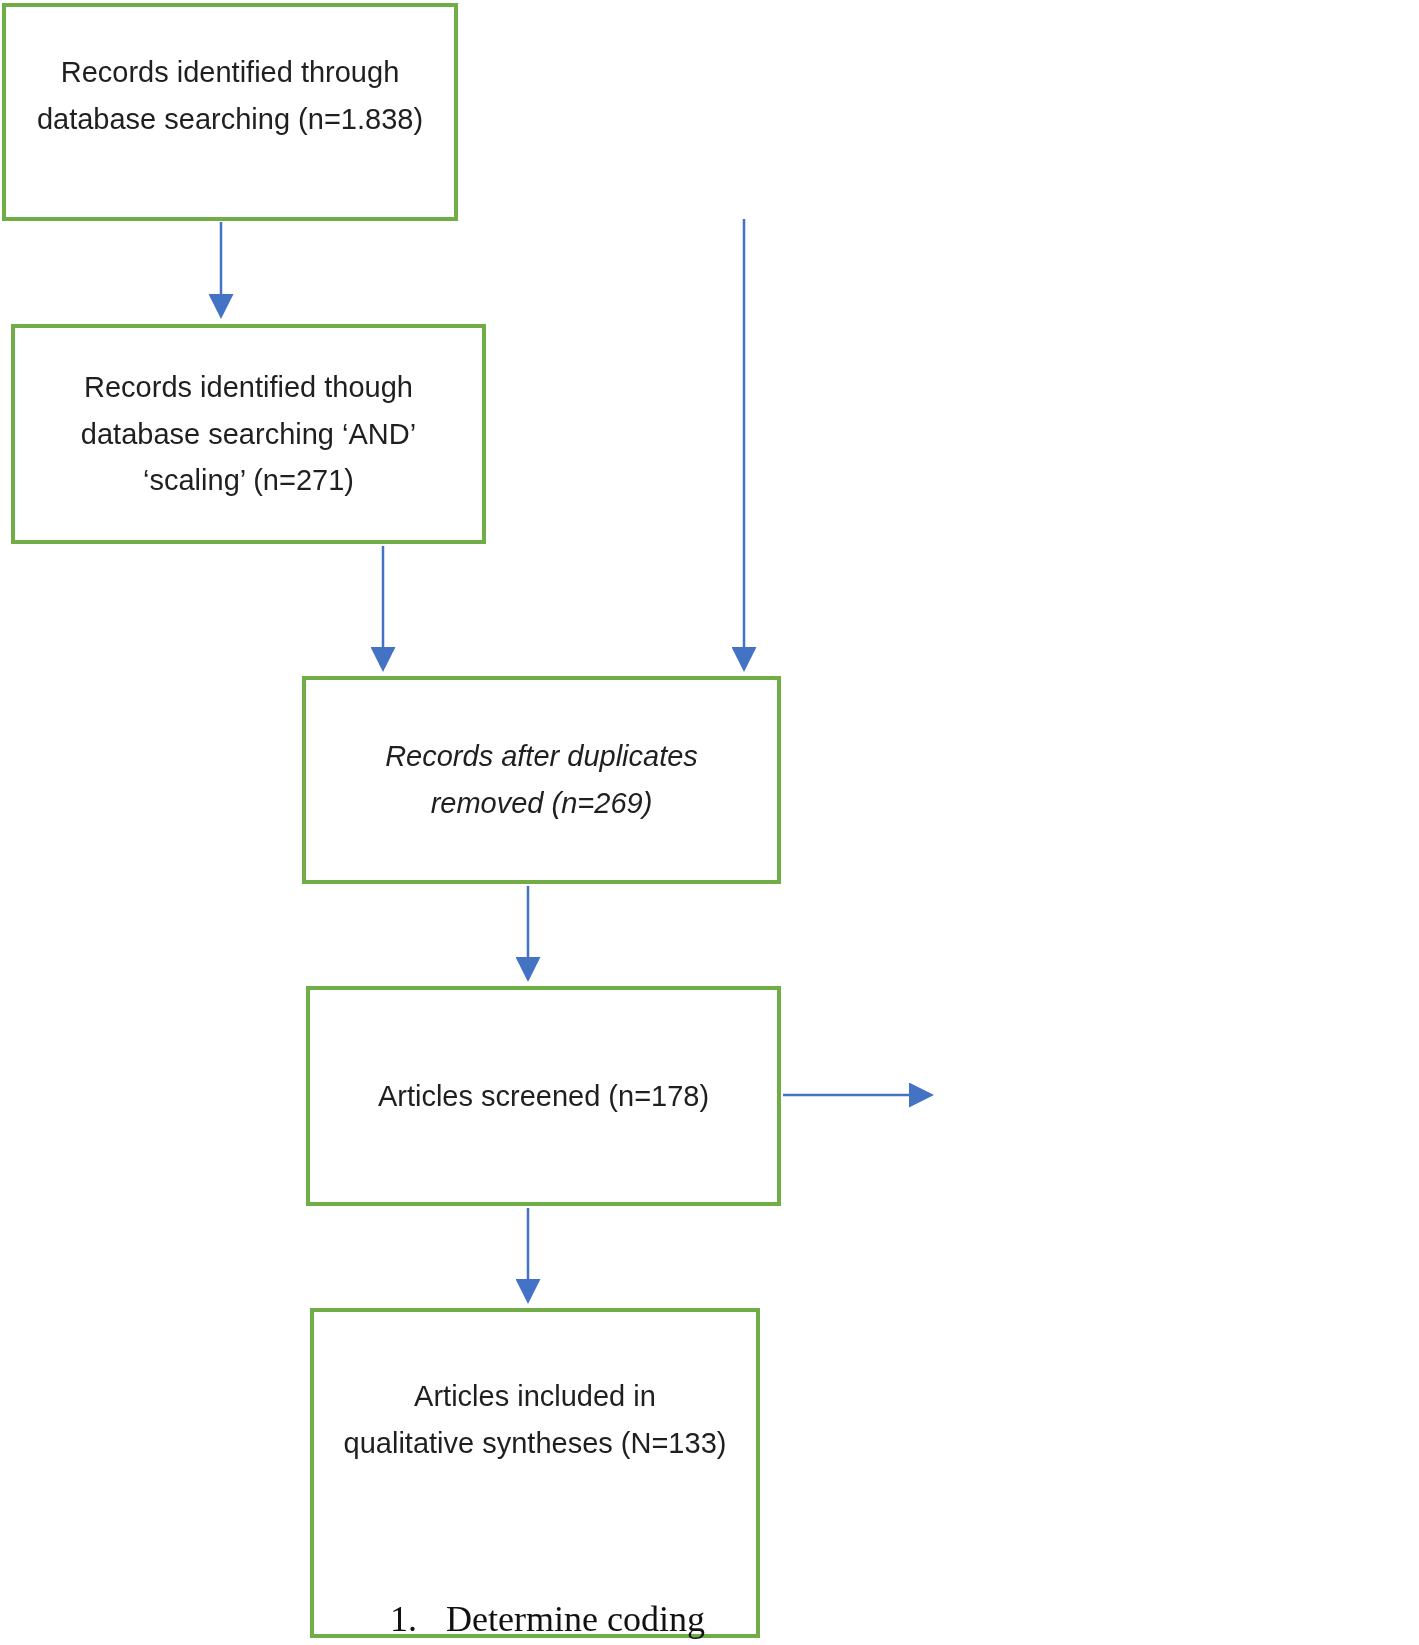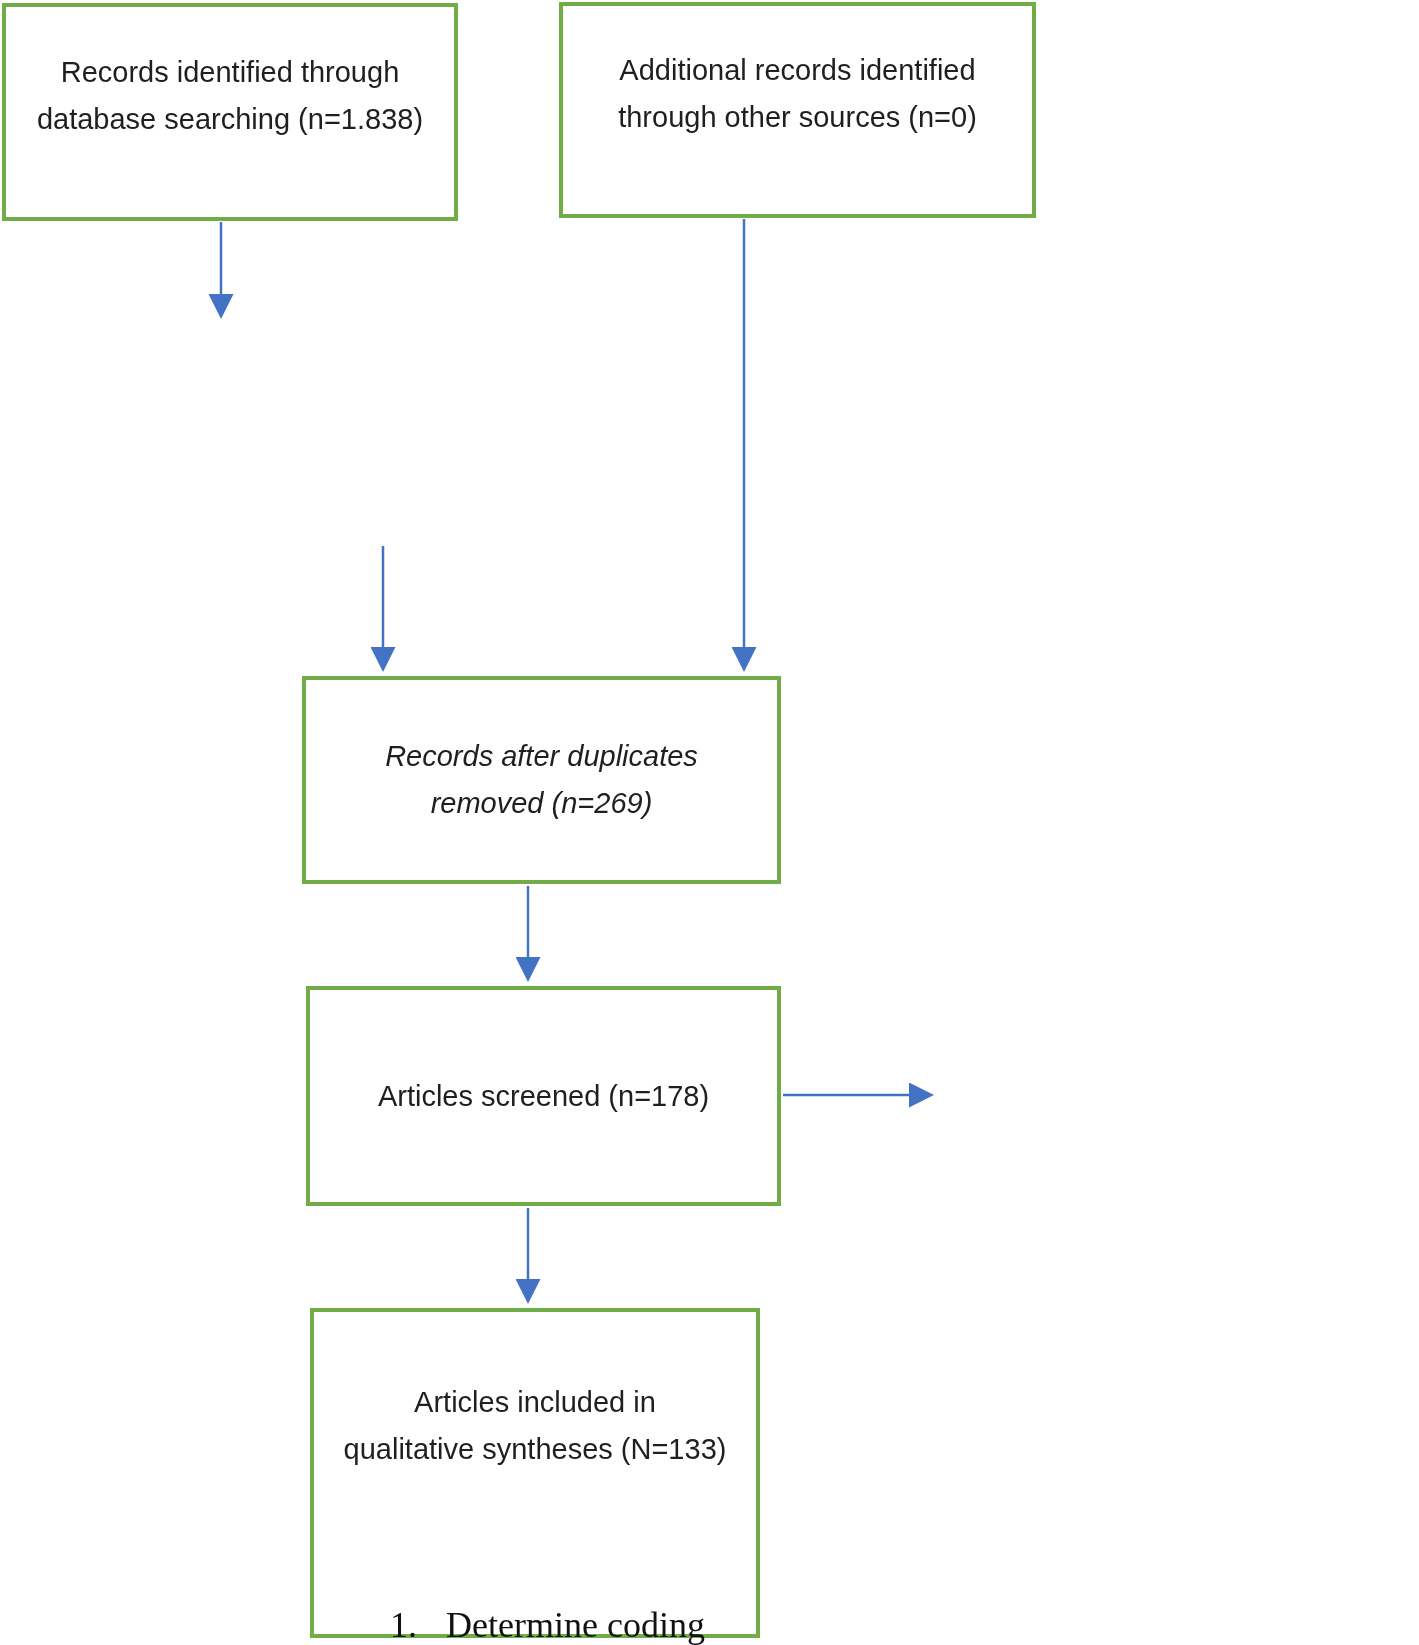--- a/index.html
+++ b/index.html
@@ -22,21 +22,21 @@
     background:#ffffff;
     display:flex; align-items:center; justify-content:center;
     text-align:center;
     font-size:29px; line-height:1.62;
     white-space:pre-line;
   }
   .bias-up{ padding-bottom:32px; }
 
   .fbox.block{
     display:block; text-align:center;
-    padding-top:20px;
+    padding-top:14px;
   }
   .fbox .title{ white-space:pre-line; }
 
   .steps{
     margin-top:24px; margin-left:76px;
     text-align:left;
     font-family:"Liberation Serif", serif;
     font-size:36px; line-height:1.5; color:#111111;
   }
   .list-row{ display:flex; align-items:flex-start; }
@@ -76,25 +76,26 @@
     <g>
       <path class="arrow-line" d="M528,1208 V1299" marker-end="url(#ah)"></path>
     </g>
   </svg>
 
   <div class="fbox bias-up" style="left:2px; top:3px; width:456px; height:218px;">
     <span>Records identified through
 database searching (n=1.838)</span>
   </div>
 
-  <div class="fbox bias-up" style="left:559px; top:2px; width:477px; height:216px;">
-    <span>Additional records identified
-through other sources (n=0)</span>
+
+  <div class="fbox" style="left:11px; top:324px; width:475px; height:220px;">
+    <span>Records identified though
+database searching ‘AND’
+‘scaling’ (n=271)</span>
   </div>
-
 
   <div class="fbox" style="left:302px; top:676px; width:479px; height:208px;font-style:italic;">
     <span>Records after duplicates
 removed (n=269)</span>
   </div>
 
   <div class="fbox" style="left:306px; top:986px; width:475px; height:220px;">
     <span>Articles screened (n=178)</span>
   </div>
 

